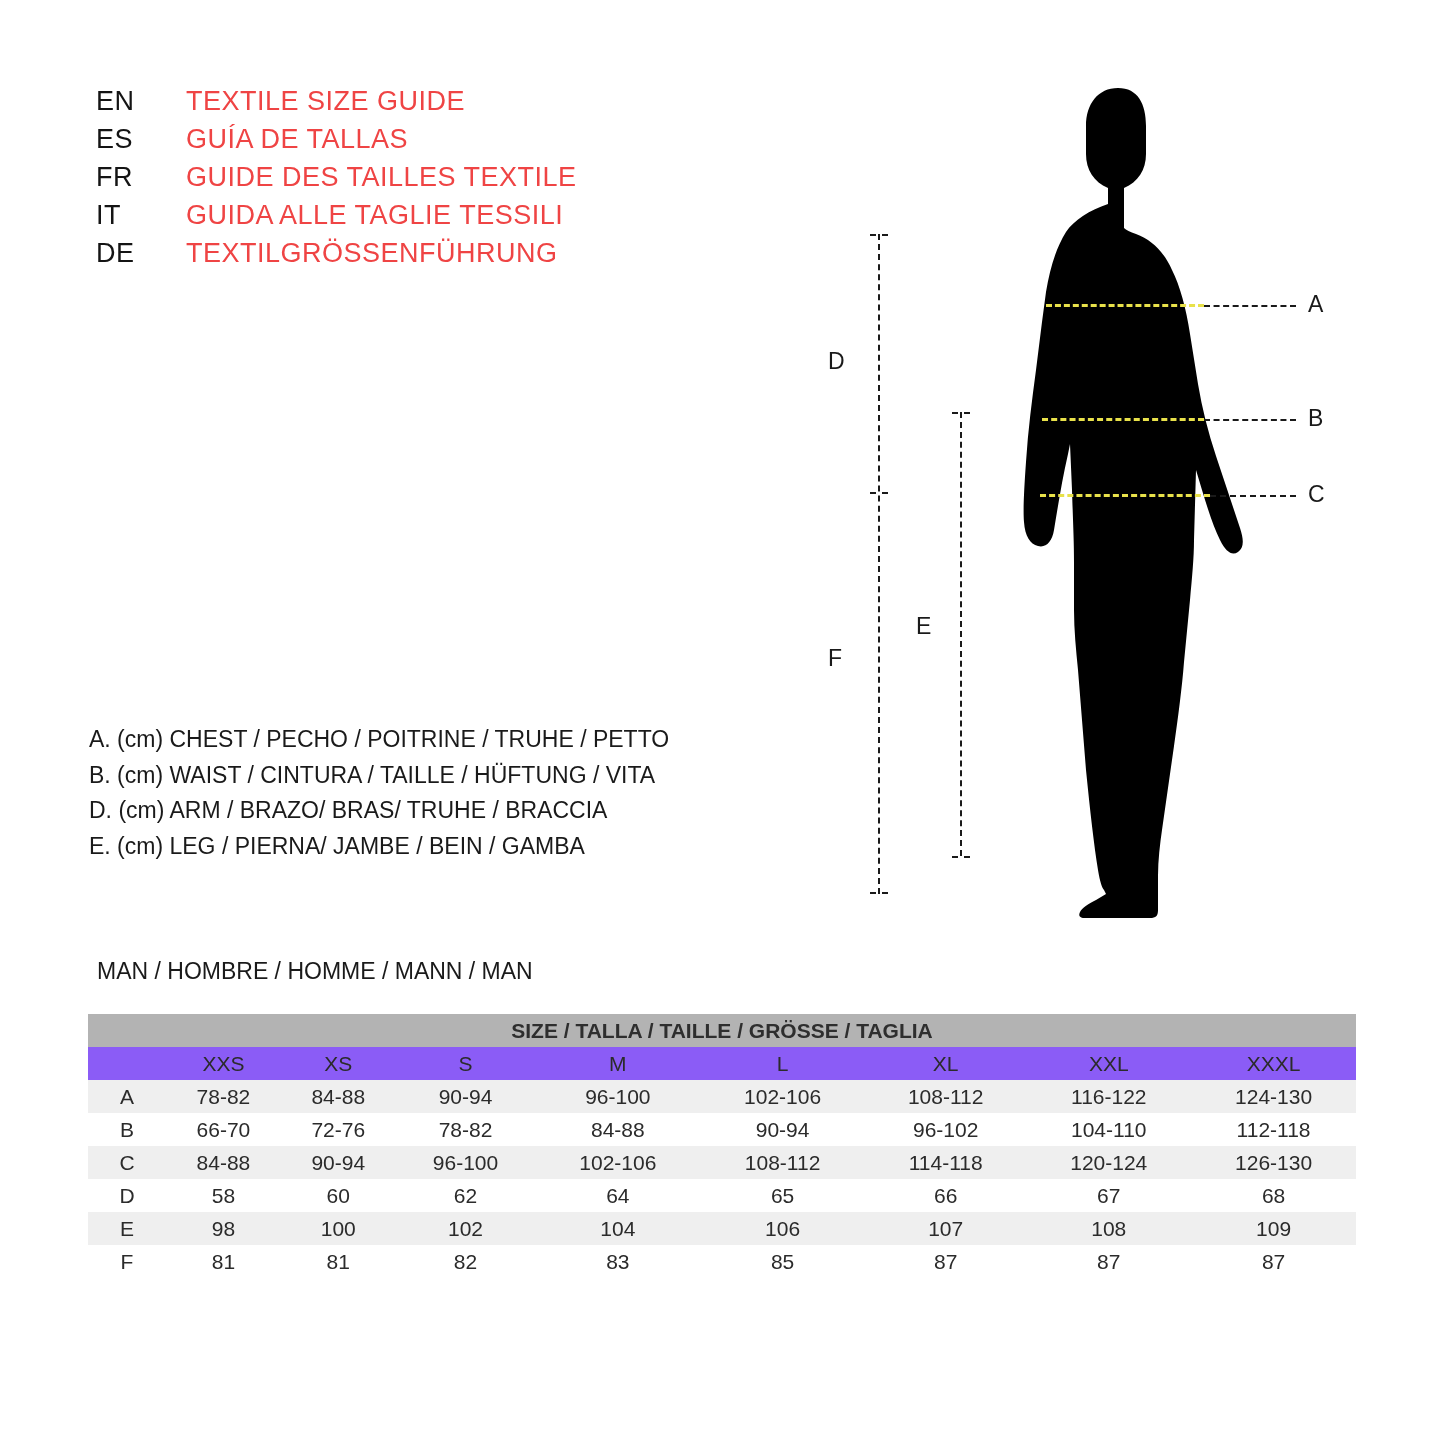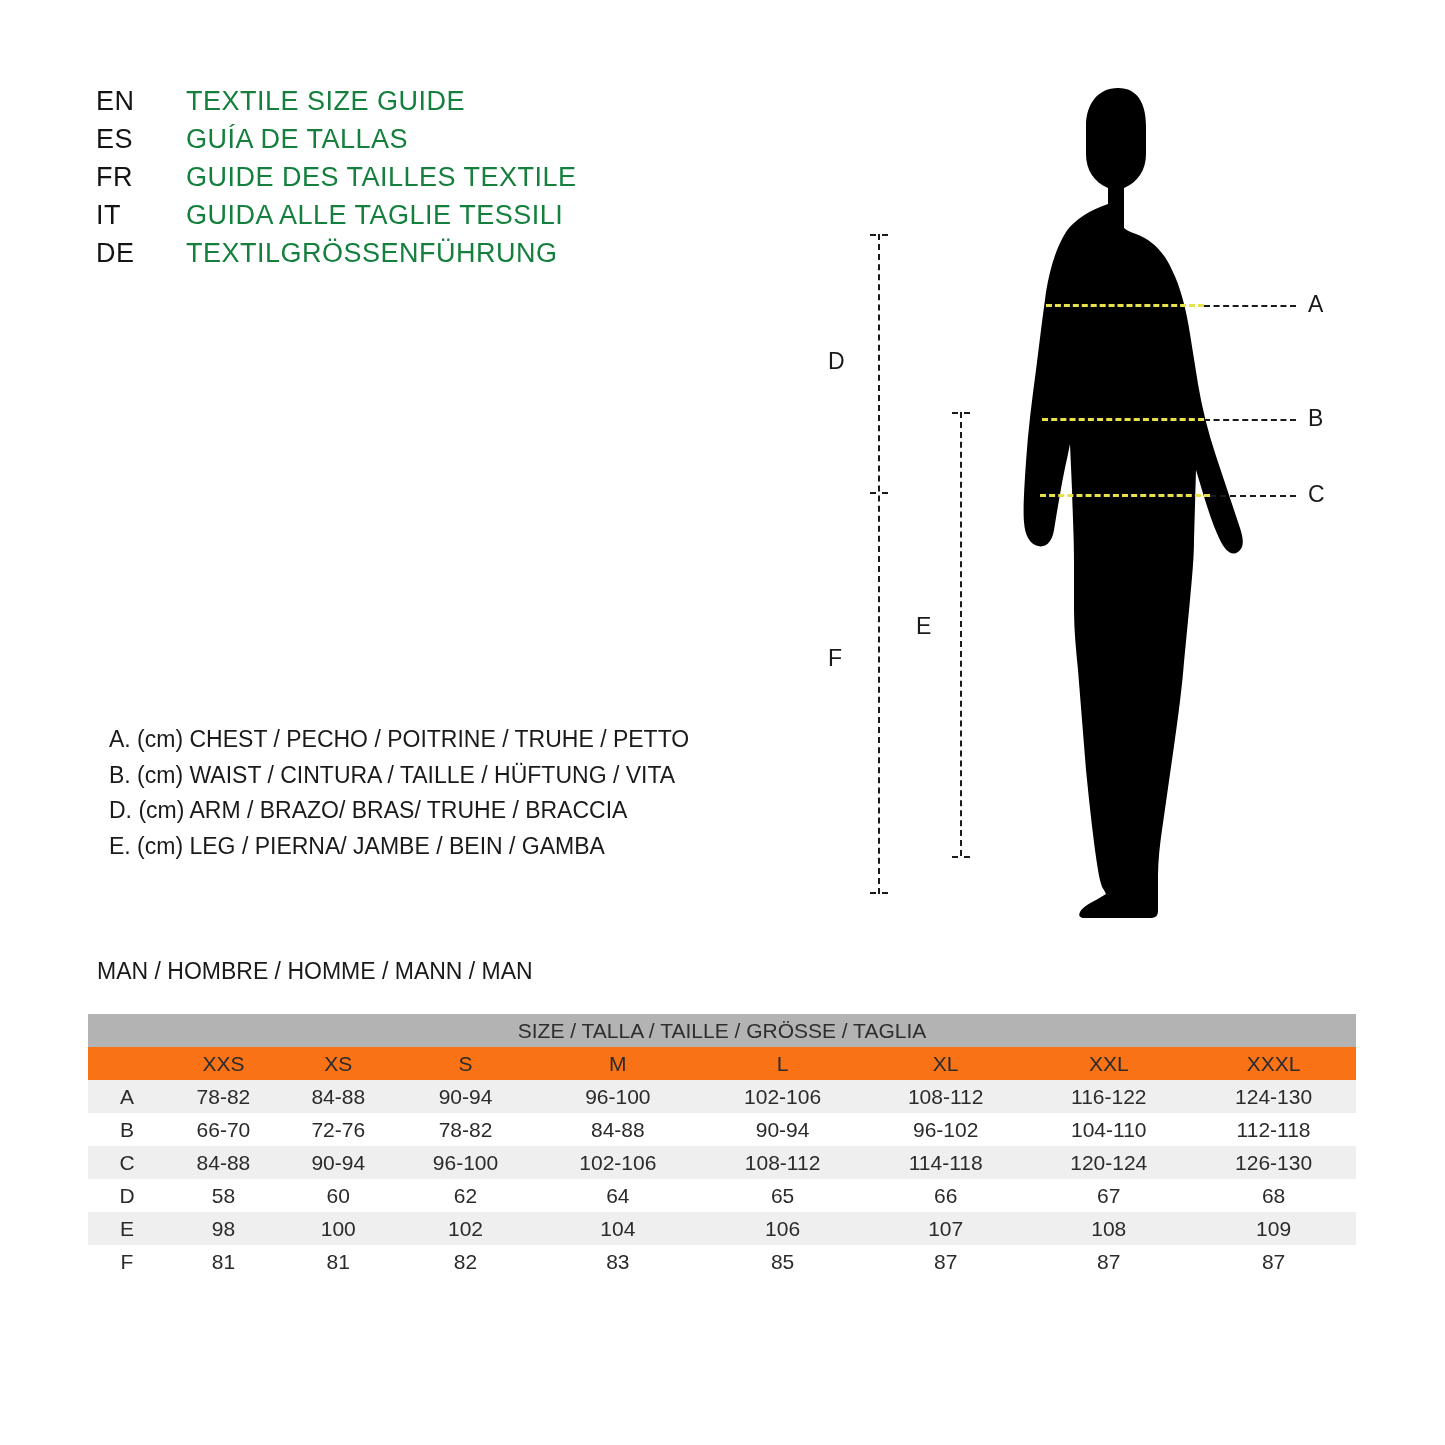--- a/index.html
+++ b/index.html
@@ -32,27 +32,27 @@
   }
   .title-lang {
     width: 90px;
     font-size: 27px;
     letter-spacing: 0.5px;
     color: #141414;
   }
   .title-text {
     font-size: 27px;
     letter-spacing: 0.5px;
-    color: #15803d;
+    color: #ef4444;
   }
 
   
   .legend {
     position: absolute;
-    left: 109px;
+    left: 89px;
     top: 722px;
   }
   .legend-line {
     font-size: 23px;
     line-height: 35.5px;
     color: #1a1a1a;
     white-space: nowrap;
   }
   .legend-gender {
     position: absolute;
@@ -121,23 +121,24 @@
     text-align: center;
   }
   .hdr-band td {
     background: #b3b3b3;
     text-align: left;
     height: 34px;
     font-size: 21px;
     color: #2e2e2e;
   }
   .hdr-band td.first {
+    font-weight: bold;
   }
   .col-head td {
-    background: #f97316;
+    background: #8b5cf6;
     height: 38px;
     font-size: 21px;
     color: #2b2b2b;
   }
   .row-shade td {
     background: #efefef;
   }
   .row-plain td {
     background: #ffffff;
   }

